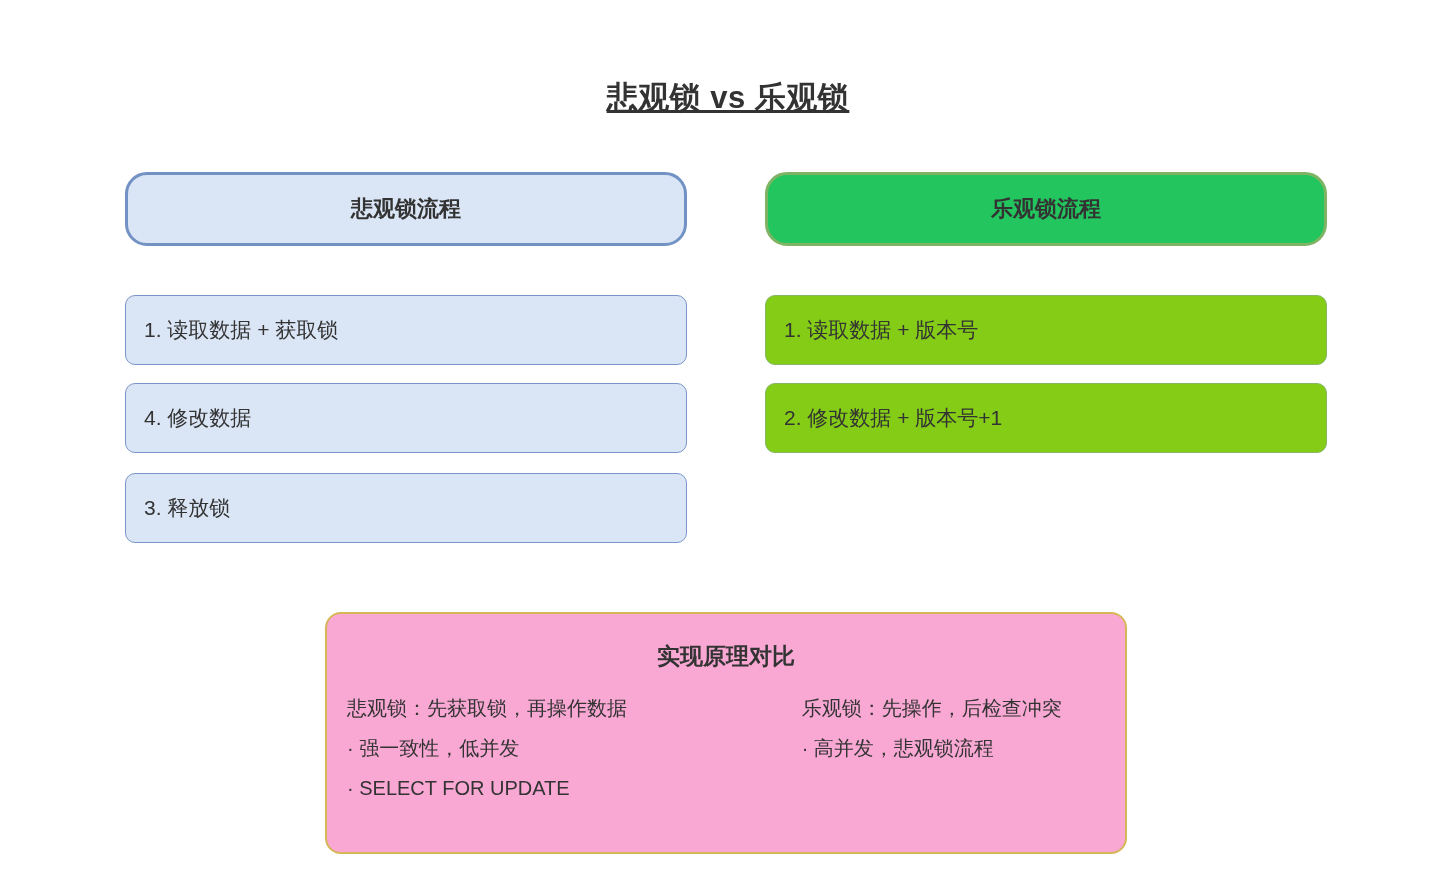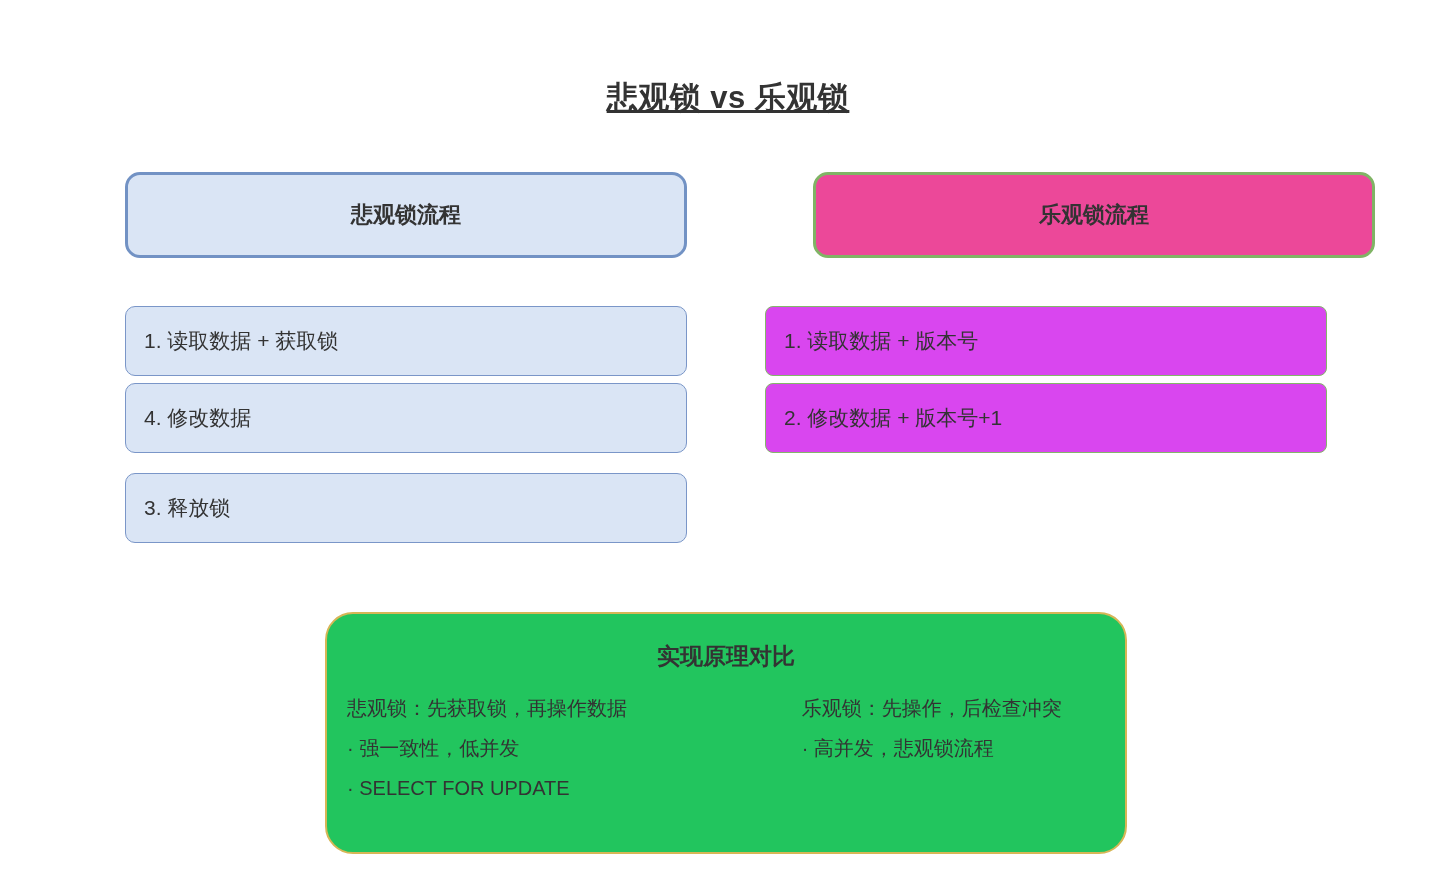--- a/index.html
+++ b/index.html
@@ -41,22 +41,22 @@
   
   .box {
     position: absolute;
     box-sizing: border-box;
     display: flex;
     align-items: center;
   }
 
   .col-header {
     width: 562px;
-    height: 86px;
-    border-radius: 15px;
+    height: 74px;
+    border-radius: 22px;
     border-width: 3px;
     border-style: solid;
     justify-content: center;
     font-size: 22px;
     font-weight: bold;
     color: #333333;
   }
 
   .step-box {
     width: 562px;
@@ -74,50 +74,48 @@
   
   .blue {
     background: #dae5f5;
     border-color: #7292c4;
   }
   .blue-step {
     background: #dae5f5;
     border-color: #7a96c8;
   }
   .green {
-    background: #ec4899;
+    background: #22c55e;
     border-color: #80b465;
-    margin-left: 48px;
   }
   .green-step {
-    background: #d946ef;
+    background: #84cc16;
     border-color: #84b66a;
-    border-radius: 8px;
   }
 
   
   .col-left  { left: 125px; }
   .col-right { left: 765px; }
 
   .row-header { top: 172px; }
-  .row-1 { top: 306px; }
+  .row-1 { top: 295px; }
   .row-2 { top: 383px; }
   .row-3 { top: 473px; }
 
   
   .summary-card {
     position: absolute;
     left: 325px;
     top: 612px;
     width: 802px;
     height: 242px;
     box-sizing: border-box;
-    background: #22c55e;
+    background: #f9a8d4;
     border: 2.4px solid #d6b656;
-    border-radius: 28px;
+    border-radius: 16px;
   }
   .summary-title {
     position: absolute;
     left: 0;
     top: 27px;
     width: 100%;
     text-align: center;
     font-size: 23px;
     font-weight: bold;
     color: #333333;

